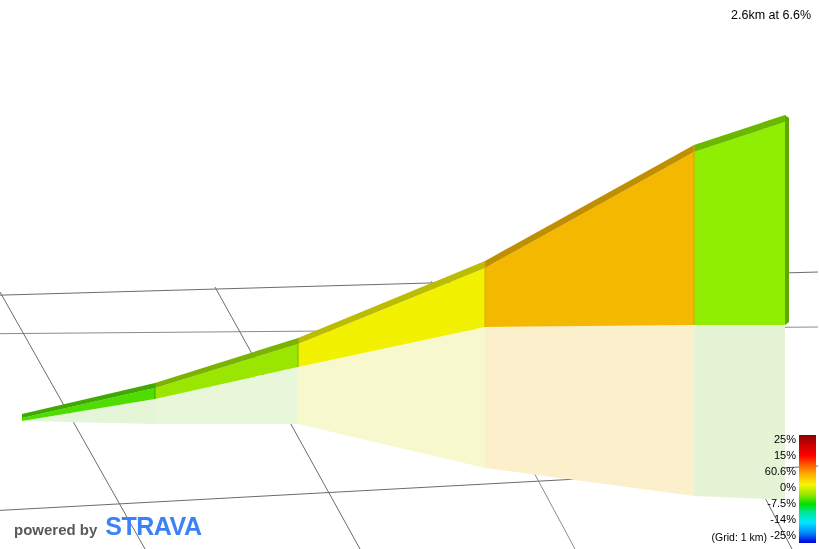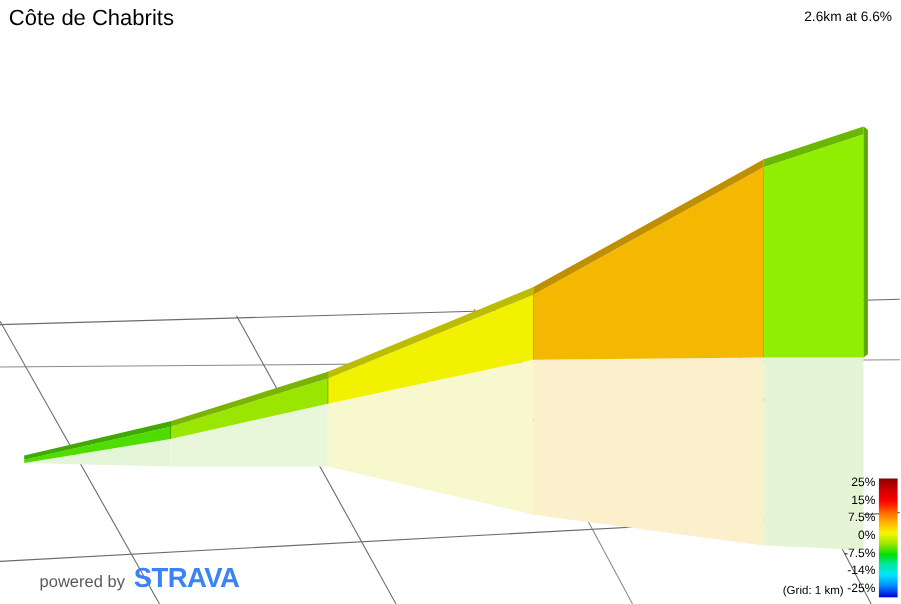--- a/index.html
+++ b/index.html
@@ -130,43 +130,42 @@
   .vv-dot {
     position: absolute;
     left: 50px;
     top: 2px;
     width: 9px;
     height: 9px;
     border-radius: 50%;
     background: #e8004c;
   }
   .powered {
-    margin-left: 30px;
+    margin-left: 8px;
     font-size: 15px;
-    font-weight: normal;
+    font-weight: bold;
     color: #58595b;
     line-height: 34px;
     white-space: nowrap;
   }
   .strava {
     margin-left: 8px;
     font-size: 25px;
     font-weight: bold;
     letter-spacing: -0.5px;
     color: #3b82f6;
     line-height: 34px;
     white-space: nowrap;
   }
 </style>
 </head>
 <body>
 
 <div id="stage">
 
-  <div class="title">Côte de Chabrits</div>
 
   <div class="stats">2.6km at 6.6%</div>
 
   <svg id="scene" viewBox="0 0 819 549">
     <defs>
       <clipPath id="clipSeg0">
           <rect x="0" y="0" width="155" height="549"></rect>
         </clipPath>
       <clipPath id="clipSeg1">
           <rect x="155" y="0" width="143" height="549"></rect>
@@ -230,21 +229,21 @@
     <g stroke="none">
       <path d="M 785 115 L 785 325 L 789 322 L 789 118 Z" fill="#5fa800"></path>
     </g>
   </svg>
 
   <div class="legend">
     <div class="legend-bar"></div>
     <div class="legend-labels">
       <div class="legend-label" style="top:0px">25%</div>
       <div class="legend-label" style="top:16px">15%</div>
-      <div class="legend-label" style="top:32px">7.5%</div>
+      <div class="legend-label" style="top:32px">60.6%</div>
       <div class="legend-label" style="top:48px">0%</div>
       <div class="legend-label" style="top:64px">-7.5%</div>
       <div class="legend-label" style="top:80px">-14%</div>
       <div class="legend-label" style="top:96px">-25%</div>
     </div>
   </div>
 
   <div class="grid-note">(Grid: 1 km)</div>
 
   <div class="brand">

